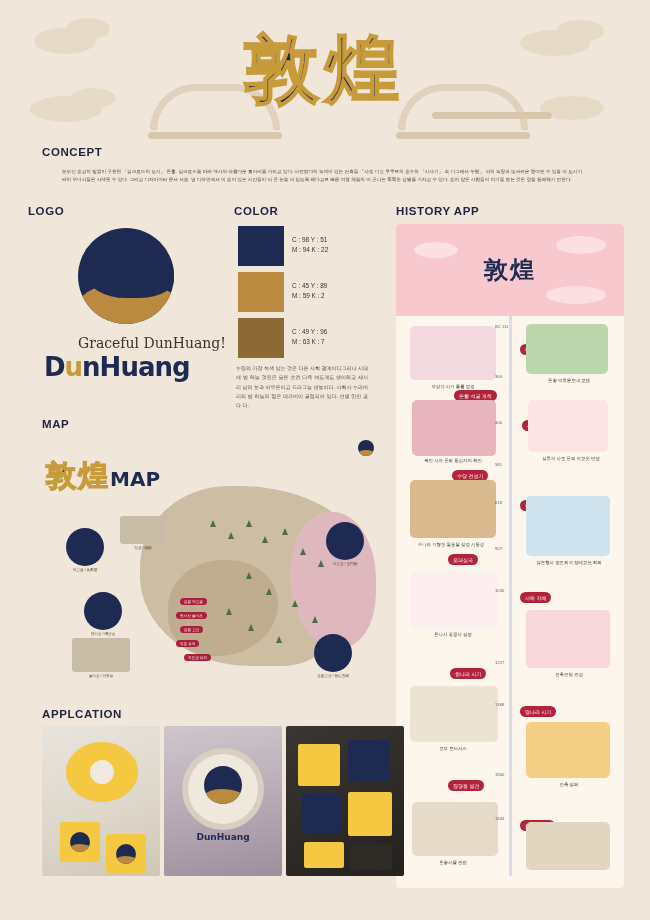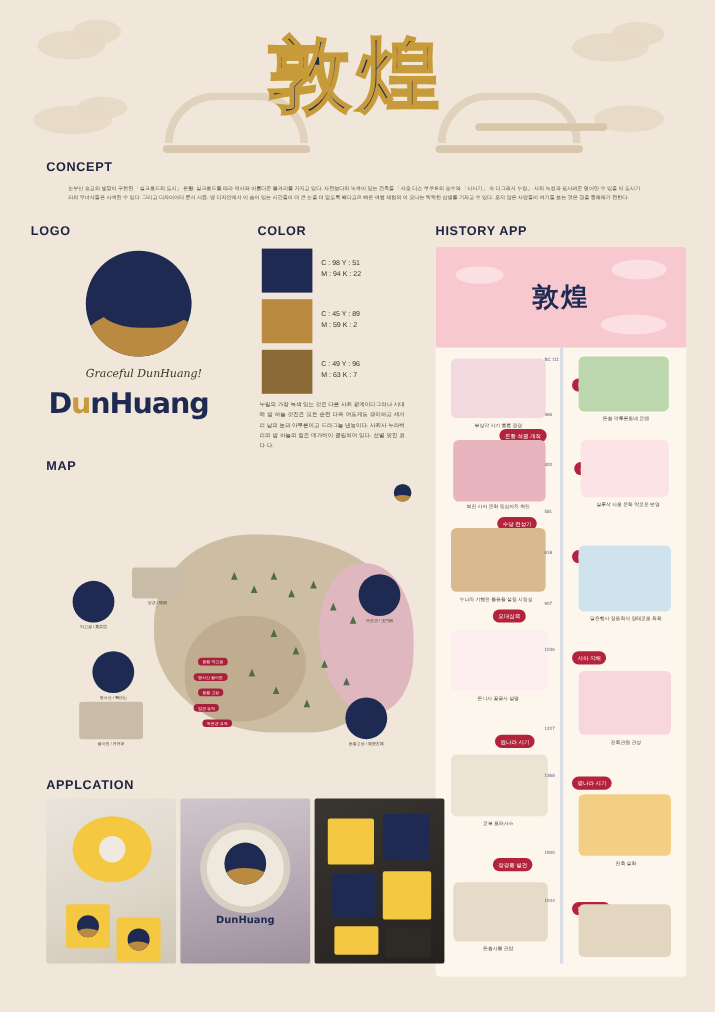--- a/index.html
+++ b/index.html
@@ -89,22 +89,21 @@
   .logo-circle .dune {
     position: absolute;
     left: 8px; top: 16px;
     width: 90px; height: 54px;
     background: #1e2a52;
     border-radius: 50% 50% 40% 45%;
   }
   .script {
     position: absolute;
     font-family: "DejaVu Serif", serif;
-    font-style: italic;
-    font-size: 10px;
+    font-size: 14px;
     color: #3b3322;
   }
   .wordmark {
     position: absolute;
     font-family: "DejaVu Sans", sans-serif;
     font-weight: bold;
     font-size: 26px;
     letter-spacing: -1px;
     color: #1e2a52;
   }
@@ -368,20 +367,23 @@
     <div class="cap" style="left:136px; top:558px;">진축 설화</div>
 
     <div class="thumb" style="left:16px; top:578px; width:86px; height:54px; background:#e6dbc8;"></div>
     <div class="tl-label" style="left:124px; top:596px;">돈황연구원</div>
     <div class="yr" style="left:99px; top:592px;">1944</div>
     <div class="cap" style="left:20px; top:636px;">돈황사물 관람</div>
     <div class="thumb" style="left:130px; top:598px; width:84px; height:48px; background:#e3d6c0;"></div>
   </div>
 
   <div class="sec-h" style="left:42px; top:418px;">MAP</div>
+  <div class="map-title" style="left:46px; top:456px;">
+    <span>敦煌</span><small>MAP</small>
+  </div>
   <div class="logo-badge" style="left:358px; top:440px; width:16px; height:16px;">
     <div class="sand2"></div>
   </div>
 
   <div style="position:absolute; left:140px; top:486px; width:220px; height:180px; background:#cdbda3; border-radius:40% 55% 35% 50%/45% 40% 55% 50%;"></div>
   <div style="position:absolute; left:290px; top:512px; width:86px; height:136px; background:#dfb8bf; border-radius:45% 50% 40% 55%;"></div>
   <div style="position:absolute; left:168px; top:560px; width:110px; height:96px; background:#c0ad90; border-radius:50% 45% 55% 40%;"></div>
 
   <div class="tree" style="left:210px; top:520px;"></div>
   <div class="tree" style="left:228px; top:532px;"></div>

